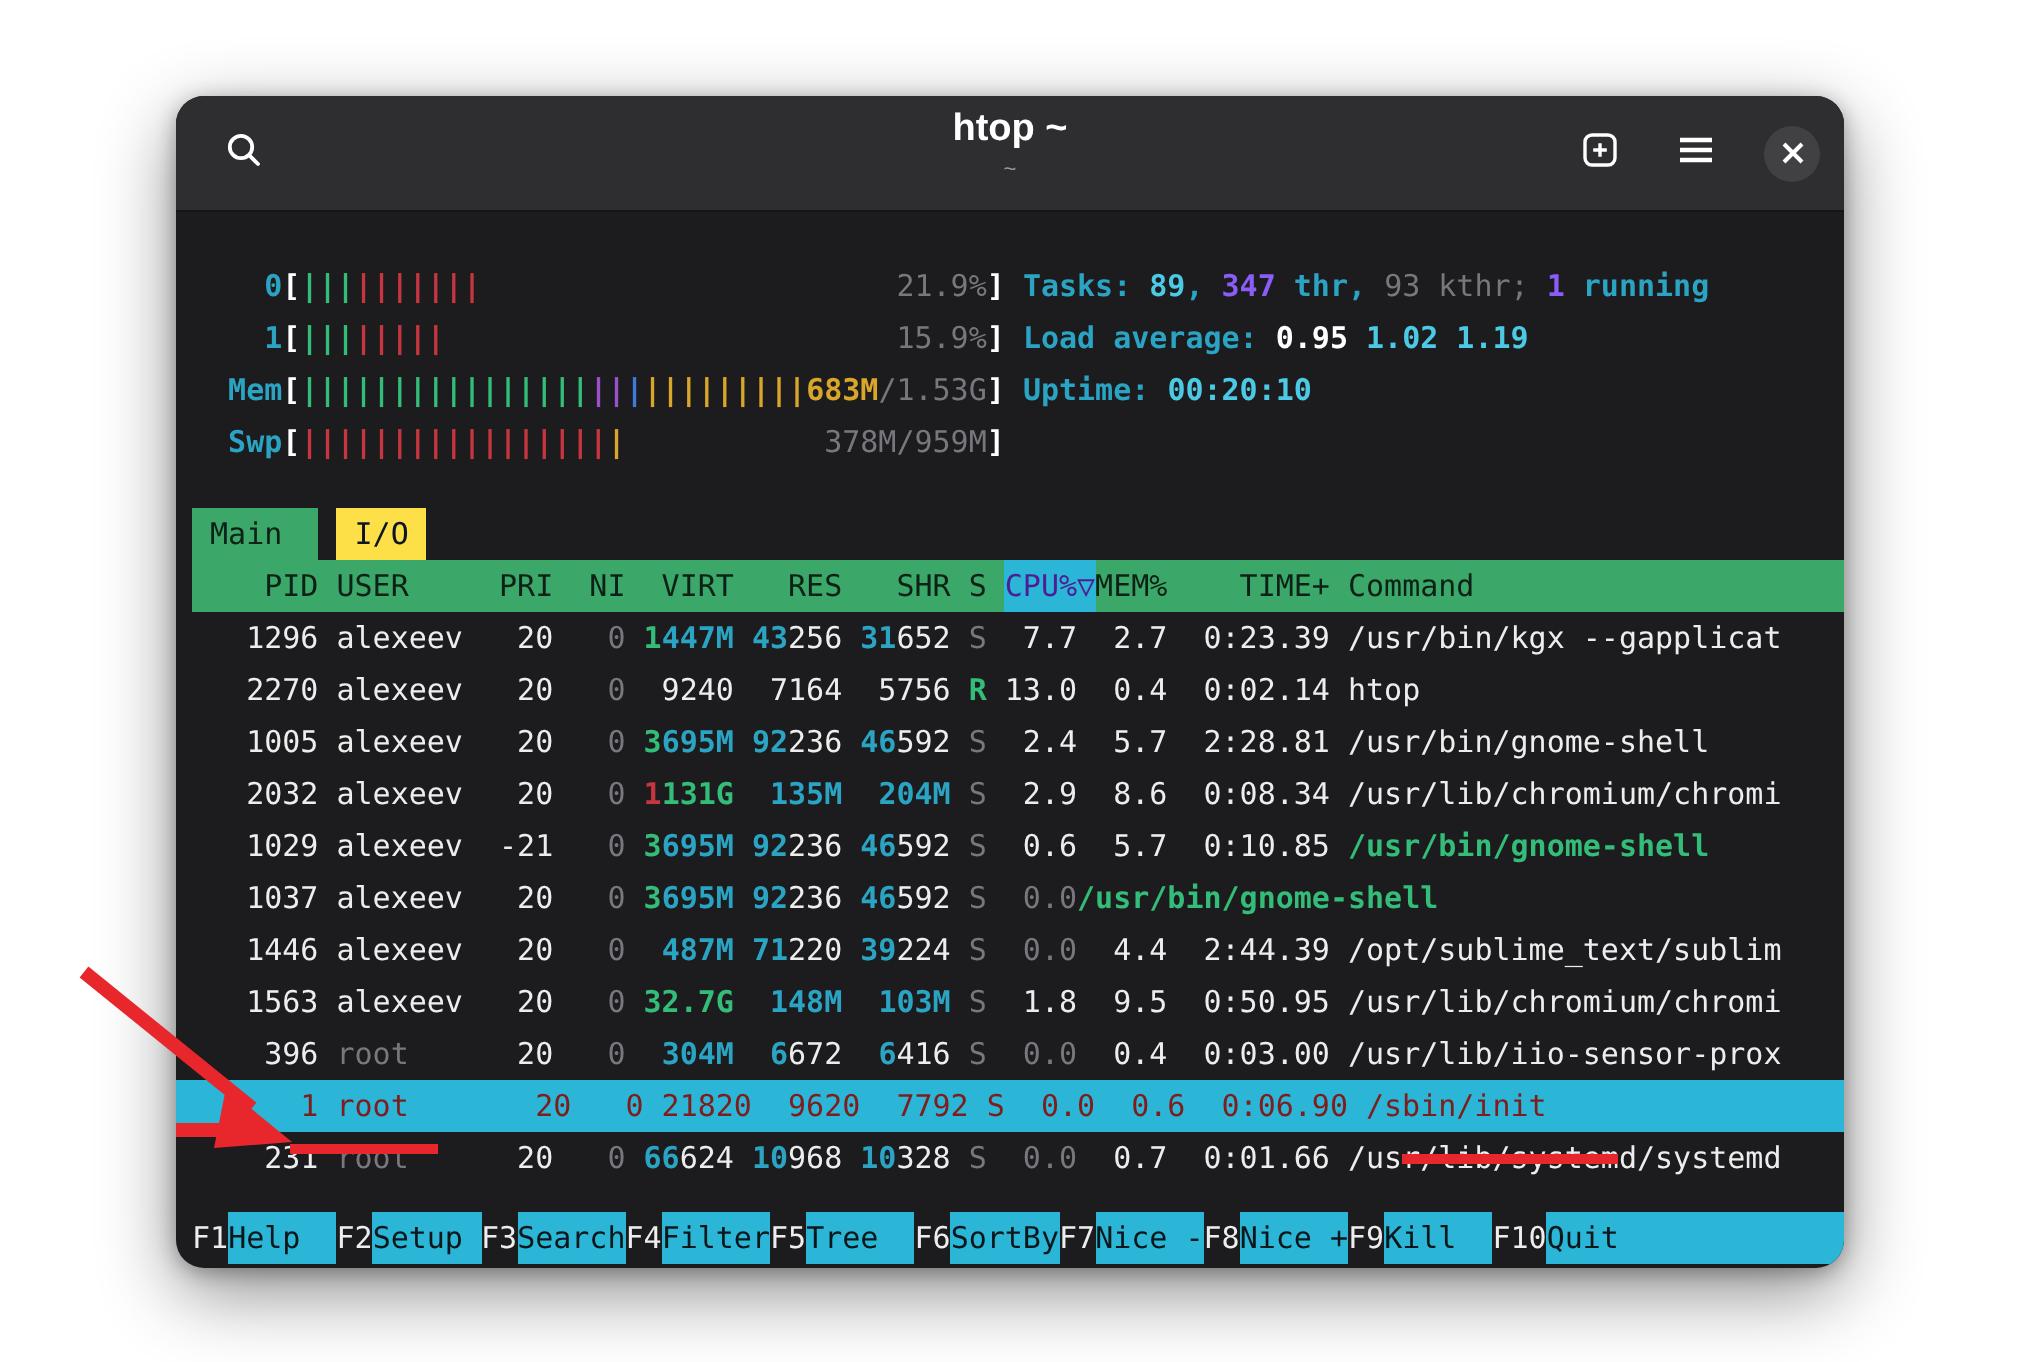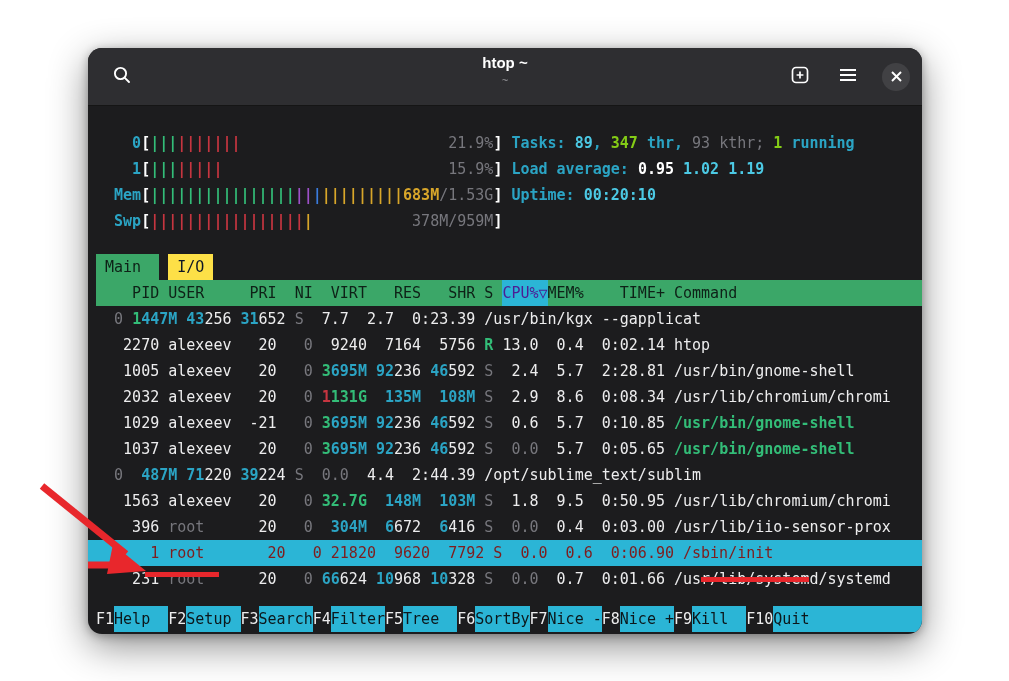--- a/index.html
+++ b/index.html
@@ -5,37 +5,37 @@
   html,body{margin:0;padding:0;}
   .page{position:relative;width:1009px;height:681px;background:#ffffff;overflow:hidden;
         font-family:"DejaVu Sans Mono",monospace;}
   .window{position:absolute;left:88px;top:48px;width:834px;height:586px;border-radius:14px;
           overflow:hidden;background:#1c1c1e;
           box-shadow:0 12px 38px rgba(0,0,0,.45),0 2px 10px rgba(0,0,0,.30);}
   .titlebar{height:57px;background:#2e2e31;border-bottom:1px solid #151515;
             display:flex;align-items:center;position:relative;}
   .tb-center{position:absolute;left:0;right:0;top:6px;display:flex;flex-direction:column;
              align-items:center;pointer-events:none;}
-  .tb-title{font-family:"Liberation Sans",sans-serif;font-weight:bold;font-size:15px;color:#ffffff;}
+  .tb-title{font-family:"Liberation Sans",sans-serif;font-weight:bold;font-size:19px;color:#ffffff;}
   .tb-sub{font-family:"Liberation Sans",sans-serif;font-size:11px;color:#9a9a9e;margin-top:3px;}
   .tb-left{margin-left:20px;display:flex;align-items:center;z-index:2;}
   .tb-right{margin-left:auto;margin-right:12px;display:flex;align-items:center;gap:20px;z-index:2;}
   .icon-btn{width:28px;height:28px;display:flex;align-items:center;justify-content:center;border-radius:50%;}
   .close-btn{background:#414144;}
   .terminal{position:relative;height:529px;font-size:15px;line-height:26px;}
   .content{padding-top:24px;}
   .tline{display:flex;padding-left:8px;height:26px;}
   .seg{white-space:pre;}
   .w{color:#ededee;}
   .wb{color:#ffffff;font-weight:bold;}
   .gy{color:#77777d;}
   .cy{color:#2ba4c4;font-weight:bold;}
   .cyb{color:#4cc9e4;font-weight:bold;}
   .gn{color:#33bd78;font-weight:bold;}
-  .gnb{color:#84cc16;font-weight:bold;}
+  .gnb{color:#8b5cf6;font-weight:bold;}
   .rd{color:#c63540;font-weight:bold;}
   .yl{color:#d8a62a;font-weight:bold;}
   .pu{color:#9d50c8;font-weight:bold;}
   .bl{color:#3a7bdc;font-weight:bold;}
   .k{color:#7f1d1d;}
   .gb{background:#3ba768;color:#0e2117;}
   .cb{background:#2bb5d6;color:#4c1d95;}
   .tabg{background:#3ba768;color:#0e2117;}
   .tabb{background:#fde047;color:#0d1526;}
   .sel{background:#2bb5d6;}
@@ -162,20 +162,21 @@
         <div>
             <div class="tline">
               <span class="seg gb">    PID USER     PRI  NI  VIRT   RES   SHR S </span>
               <span class="seg cb">CPU%▽</span>
               <span class="seg gb">MEM%    TIME+ Command</span>
               <span class="seg gb fill"></span>
             </div>
           </div>
         <div>
             <div class="tline">
+              <span class="seg w">   1296 alexeev   20 </span>
               <span class="seg gy">  0</span>
               <span class="seg w"> </span>
               <span class="seg gn">1</span>
               <span class="seg cy">447M</span>
               <span class="seg w"> </span>
               <span class="seg cy">43</span>
               <span class="seg w">256</span>
               <span class="seg w"> </span>
               <span class="seg cy">31</span>
               <span class="seg w">652</span>
@@ -208,21 +209,21 @@
             </div>
             <div class="tline">
               <span class="seg w">   2032 alexeev   20 </span>
               <span class="seg gy">  0</span>
               <span class="seg w"> </span>
               <span class="seg rd">1</span>
               <span class="seg gn">131G</span>
               <span class="seg w">  </span>
               <span class="seg cy">135M</span>
               <span class="seg w">  </span>
-              <span class="seg cy">108M</span>
+              <span class="seg cy">204M</span>
               <span class="seg w"> </span>
               <span class="seg gy">S</span>
               <span class="seg w">  2.9  8.6  0:08.34 /usr/lib/chromium/chromi</span>
             </div>
             <div class="tline">
               <span class="seg w">   1029 alexeev  -21 </span>
               <span class="seg gy">  0</span>
               <span class="seg w"> </span>
               <span class="seg gn">3</span>
               <span class="seg cy">695M</span>
@@ -245,24 +246,24 @@
               <span class="seg cy">695M</span>
               <span class="seg w"> </span>
               <span class="seg cy">92</span>
               <span class="seg w">236</span>
               <span class="seg w"> </span>
               <span class="seg cy">46</span>
               <span class="seg w">592</span>
               <span class="seg w"> </span>
               <span class="seg gy">S</span>
               <span class="seg gy">  0.0</span>
-              <span class="seg w">  5.7  0:05.65 </span>
               <span class="seg gn">/usr/bin/gnome-shell</span>
             </div>
             <div class="tline">
+              <span class="seg w">   1446 alexeev   20 </span>
               <span class="seg gy">  0</span>
               <span class="seg w">  </span>
               <span class="seg cy">487M</span>
               <span class="seg w"> </span>
               <span class="seg cy">71</span>
               <span class="seg w">220</span>
               <span class="seg w"> </span>
               <span class="seg cy">39</span>
               <span class="seg w">224</span>
               <span class="seg w"> </span>

